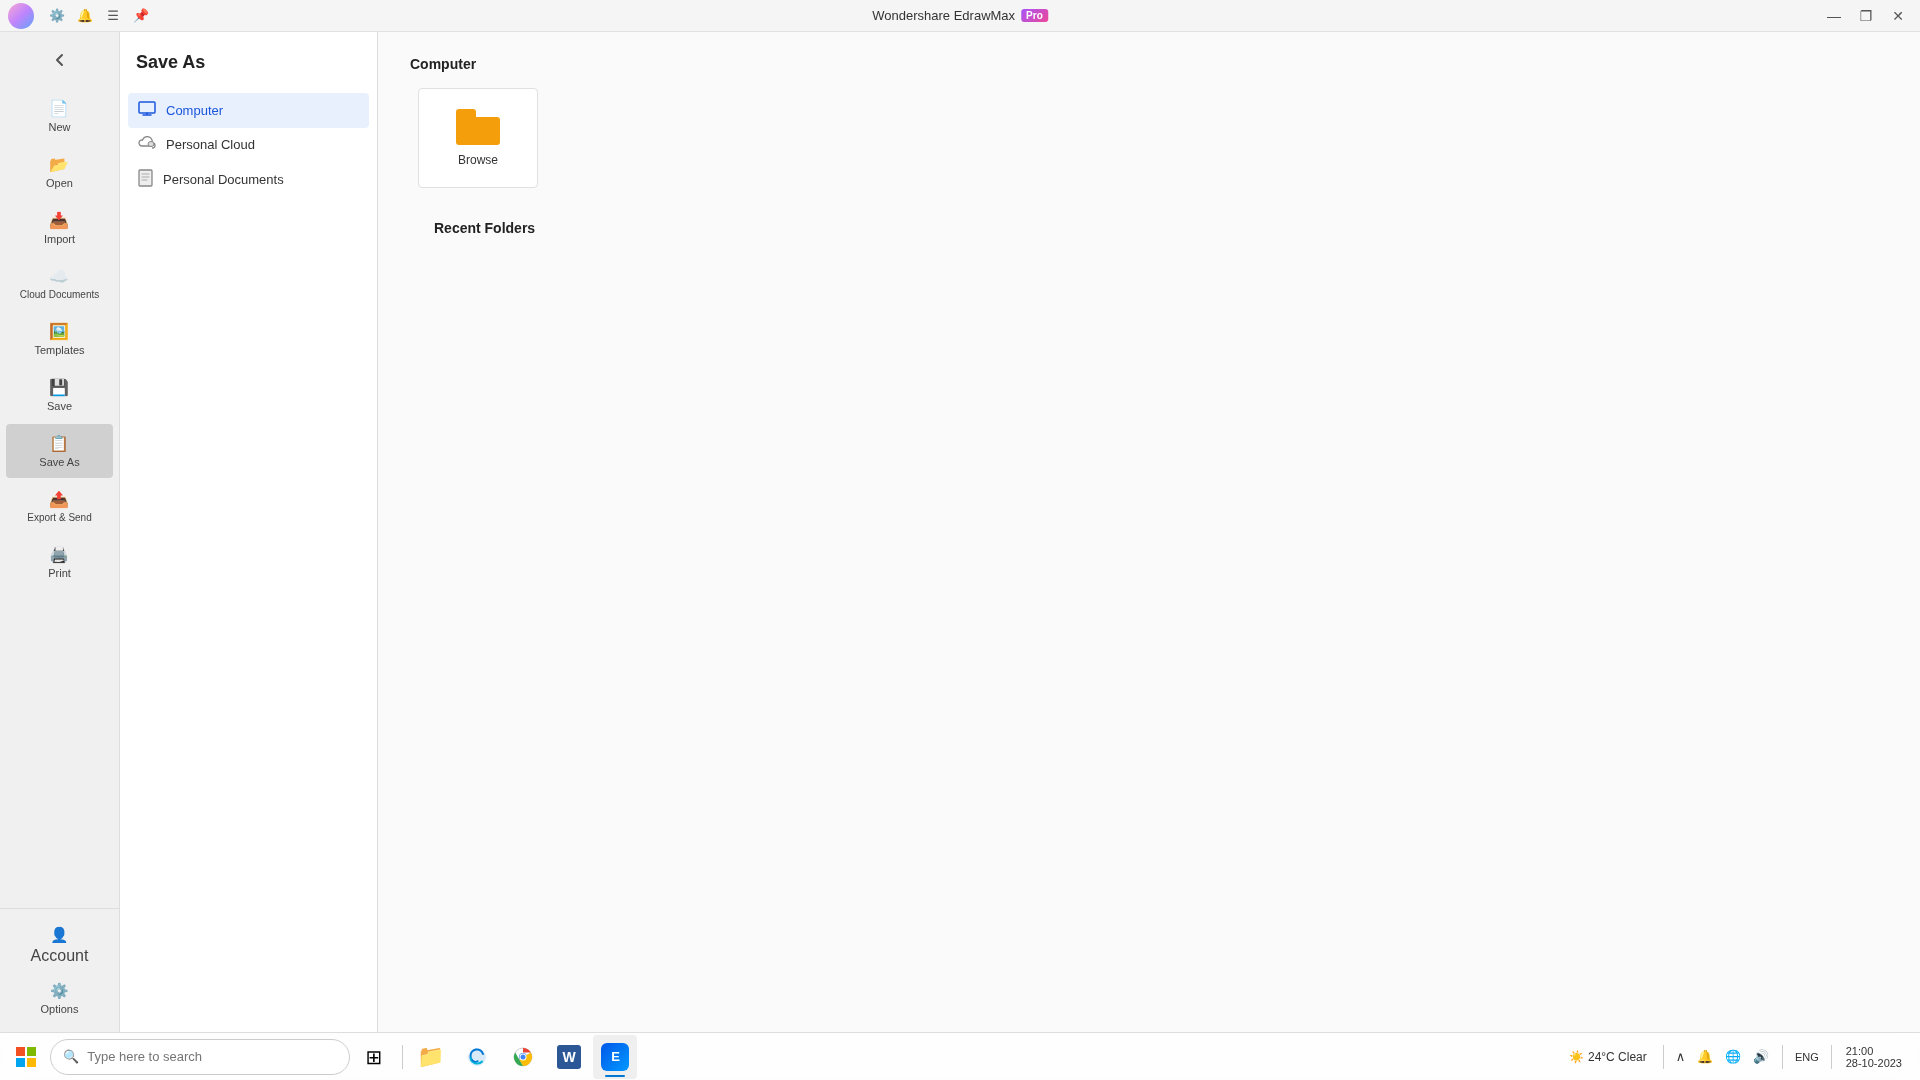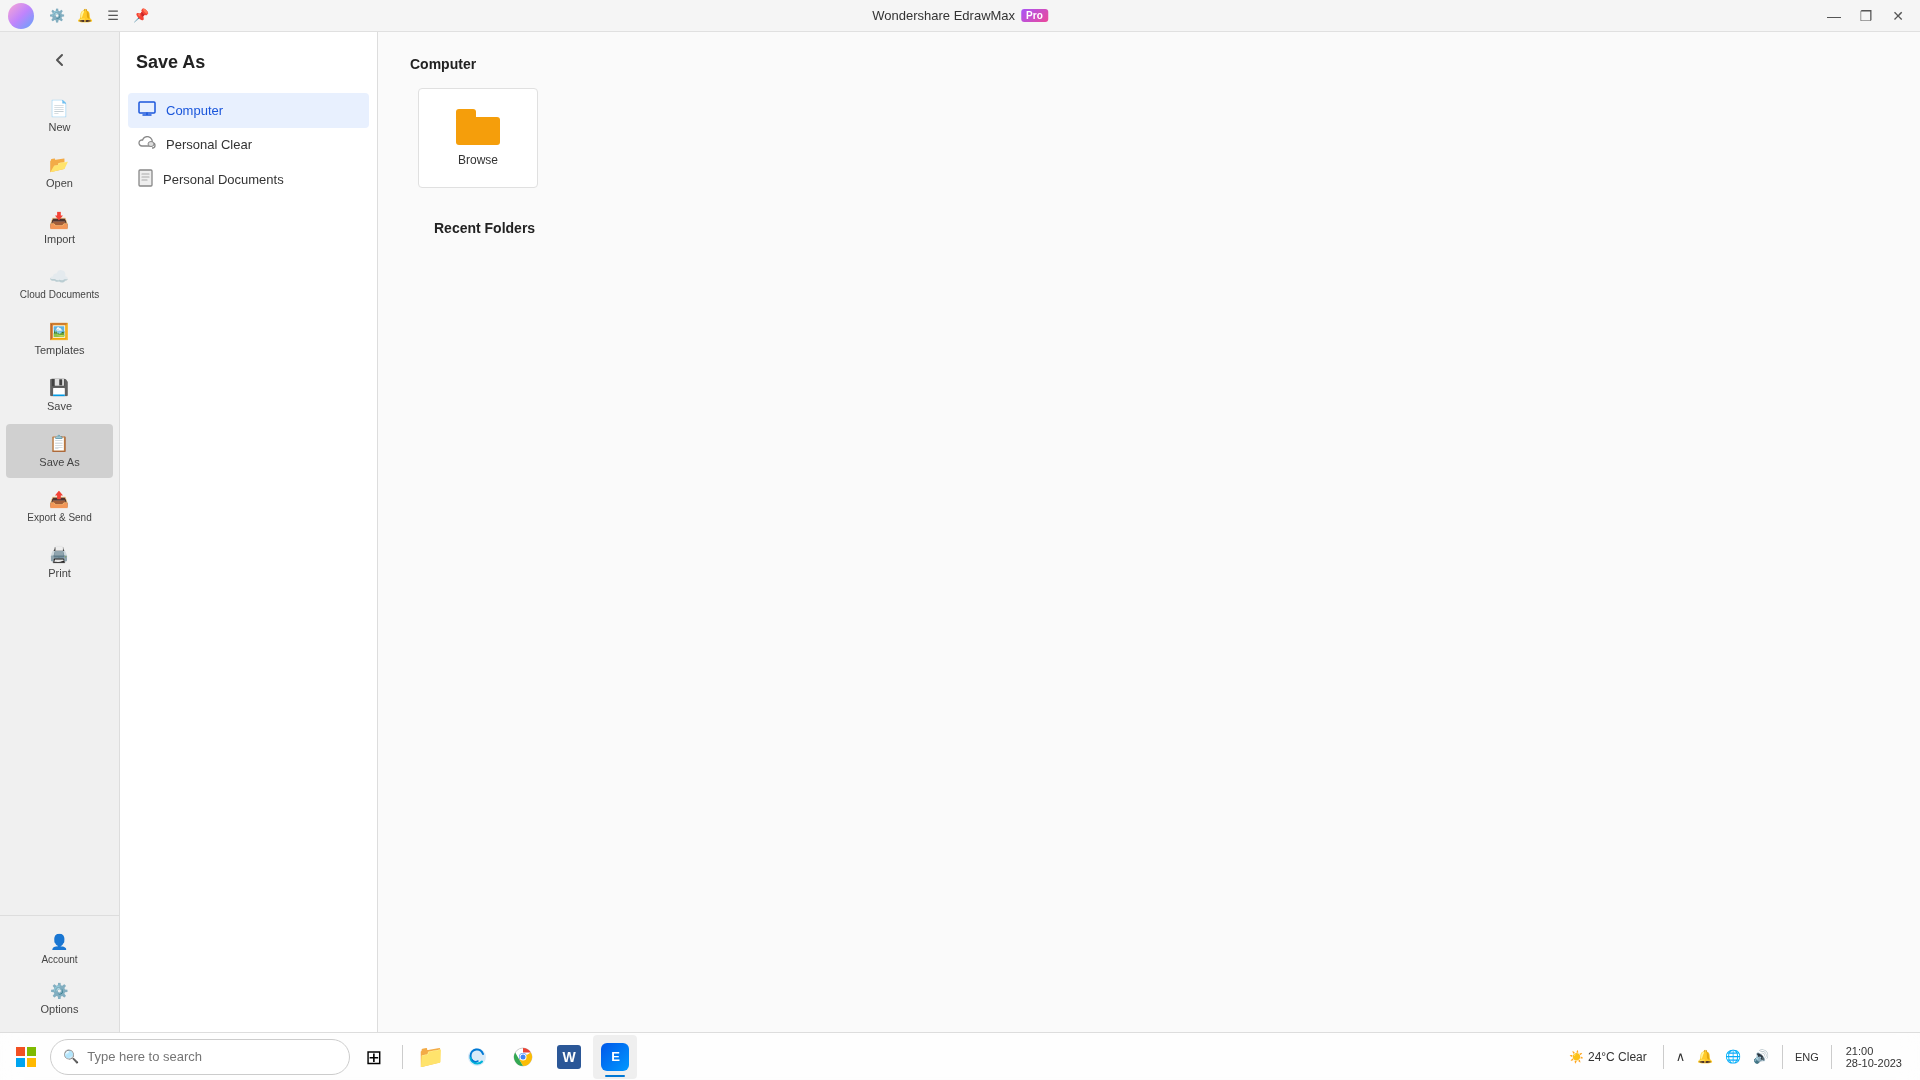--- a/index.html
+++ b/index.html
@@ -480,21 +480,21 @@
       </div>
 
       <div class="sidebar-narrow-item">
         <span class="icon">🖨️</span>
         <span class="label">Print</span>
       </div>
     </div>
     <div class="sidebar-narrow-bottom">
       <div class="sidebar-narrow-bottom-item">
         <span class="icon">👤</span>
-        <span class="label" style="font-size:10px;">Account</span>
+        <span class="label" style="font-size:16px;">Account</span>
       </div>
       <div class="sidebar-narrow-bottom-item">
         <span class="icon">⚙️</span>
         <span class="label" style="font-size:11px;">Options</span>
       </div>
     </div>
   </div>
 
   <div class="sidebar-panel">
     <div class="panel-title">Save As</div>
@@ -510,21 +510,21 @@
         <span>Computer</span>
       </div>
 
       <div class="panel-item">
         <span class="item-icon">
           <svg width="18" height="14" viewBox="0 0 18 14" fill="none">
             <path d="M14 10H4a3 3 0 1 1 .6-5.94A4 4 0 1 1 14 7h.5a2.5 2.5 0 0 1 0 5H14" stroke="#888" stroke-width="1.3"></path>
             <ellipse cx="13" cy="8" rx="3" ry="2.5" fill="#ddd" stroke="#888" stroke-width="1"></ellipse>
           </svg>
         </span>
-        <span>Personal Clear</span>
+        <span>Personal Cloud</span>
       </div>
 
       <div class="panel-item">
         <span class="item-icon">
           <svg width="15" height="18" viewBox="0 0 15 18" fill="none">
             <rect x="1" y="1" width="13" height="16" rx="1" stroke="#888" stroke-width="1.3" fill="#eee"></rect>
             <path d="M4 5h7M4 8h7M4 11h5" stroke="#aaa" stroke-width="1.2" stroke-linecap="round"></path>
           </svg>
         </span>
         <span>Personal Documents</span>

